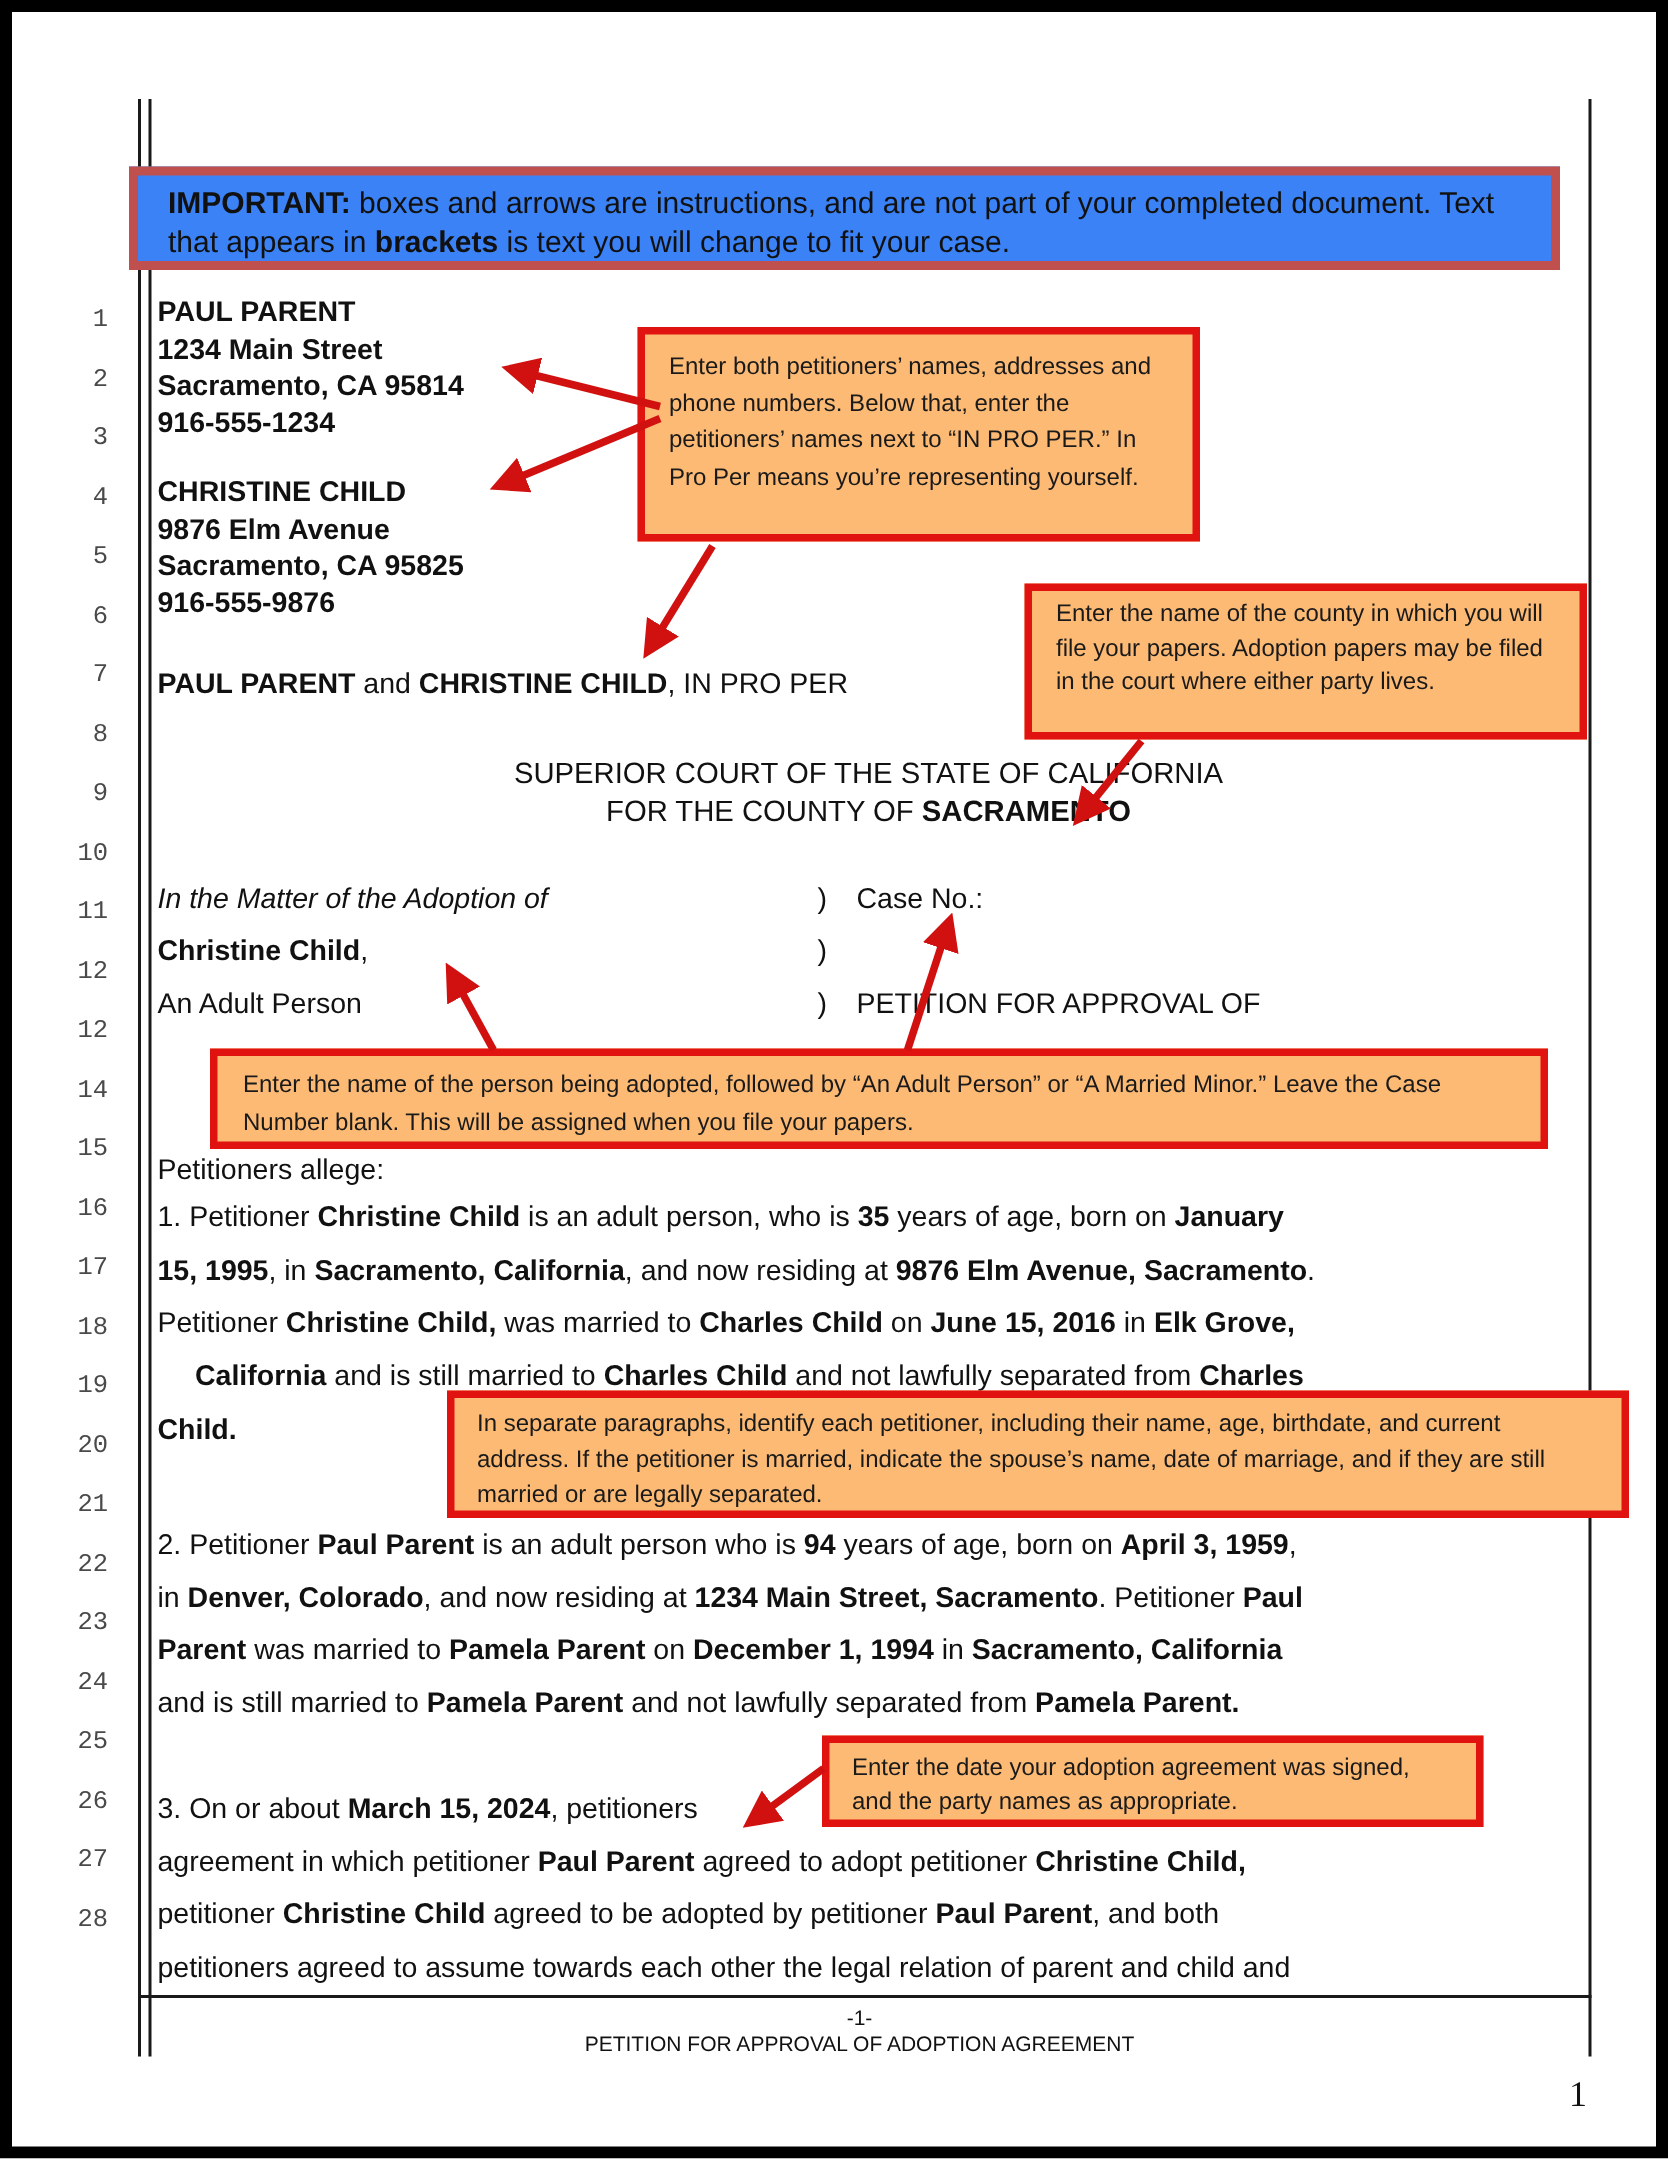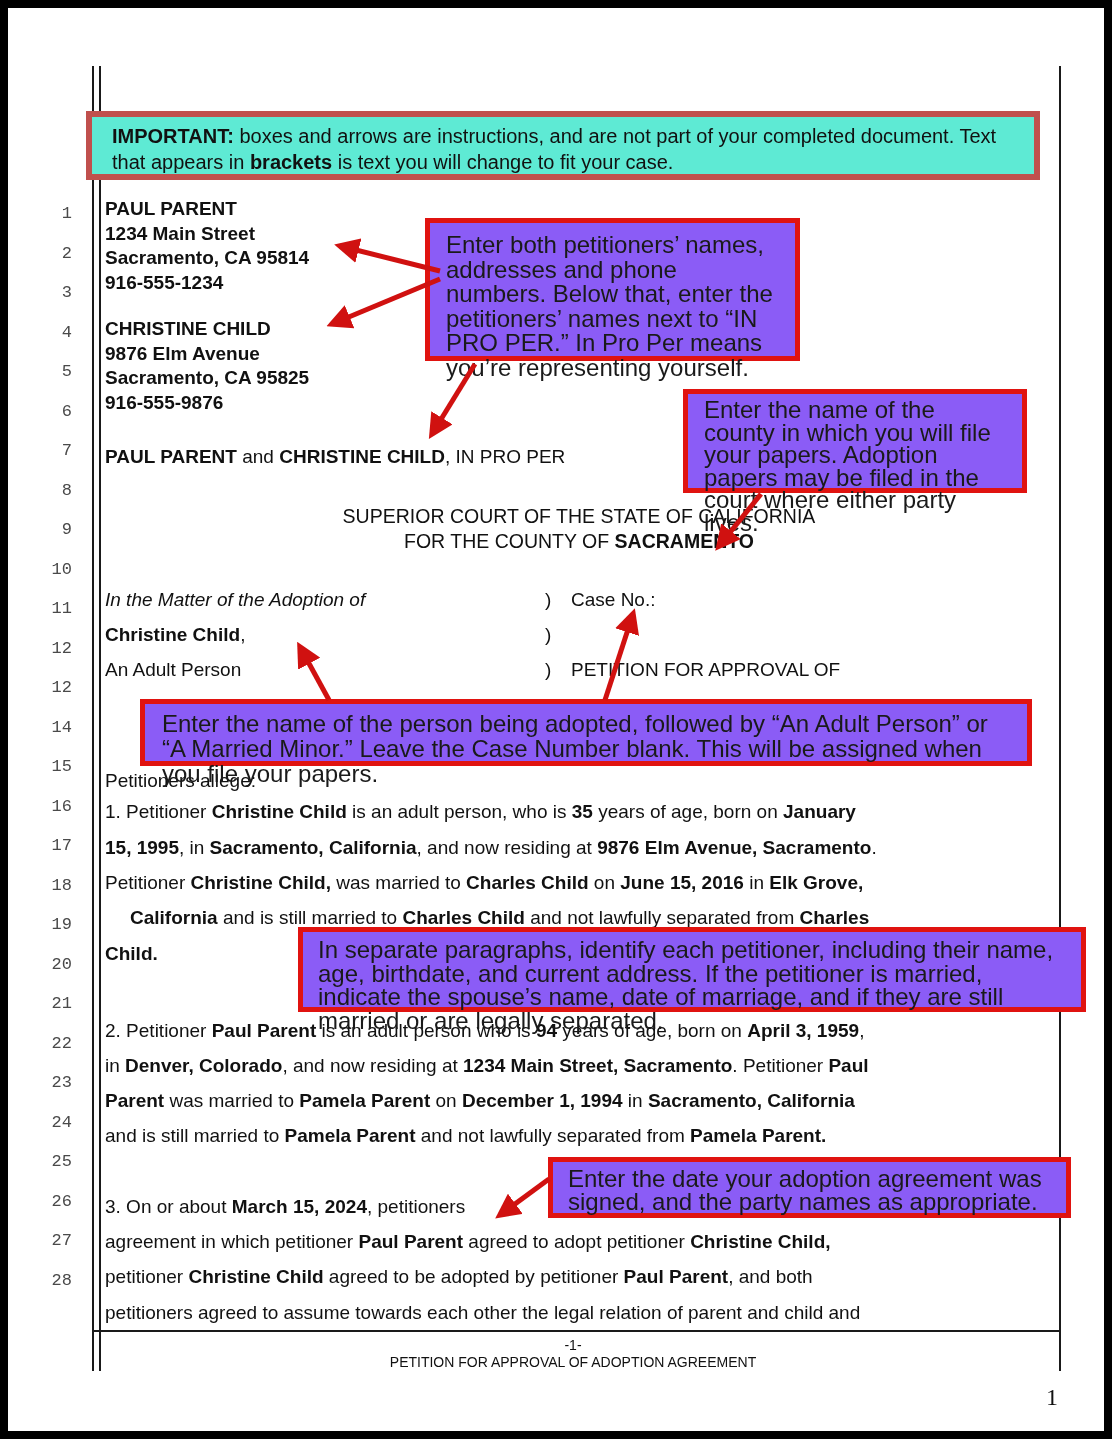--- a/index.html
+++ b/index.html
@@ -18,24 +18,24 @@
   
   .addr{position:absolute;left:97px;font-size:19px;font-weight:bold;white-space:nowrap;}
   .addr div{line-height:24.5px;}
   .oneline{position:absolute;left:97px;font-size:19px;white-space:nowrap;}
   .centerline{position:absolute;left:97px;width:948px;text-align:center;font-size:19.5px;white-space:nowrap;}
   
   .bl{position:absolute;left:97px;width:948px;font-size:19px;white-space:nowrap;z-index:1;}
   
   .paren{position:absolute;left:537px;font-size:19px;}
   
-  .ibox{position:absolute;box-sizing:border-box;background:#8b5cf6;
+  .ibox{position:absolute;box-sizing:border-box;background:#fdba74;
     border:5px solid var(--instruction-red,#e01310);
-    font-size:24px;line-height:24px;color:#1a1a1a;z-index:5;}
-  .notice{position:absolute;box-sizing:border-box;background:#5eead4;
+    font-size:16px;line-height:24px;color:#1a1a1a;z-index:5;}
+  .notice{position:absolute;box-sizing:border-box;background:#3b82f6;
     border:6px solid var(--notice-red,#c0504d);
     font-size:20px;line-height:26px;color:#111;z-index:5;}
   .arrows{position:absolute;left:0;top:0;z-index:10;pointer-events:none;}
   
   .footline{position:absolute;left:90px;width:950px;text-align:center;font-size:14px;white-space:nowrap;}
   .pagenum{position:absolute;left:1004px;top:1376px;width:46px;text-align:right;
     font-family:"Liberation Serif", serif;font-size:24px;color:#111;}
 </style>
 </head>
 <body>
@@ -118,24 +118,24 @@
   <div class="bl" style="top:1047px;">in <b>Denver, Colorado</b>, and now residing at <b>1234 Main Street, Sacramento</b>. Petitioner <b>Paul</b></div>
   <div class="bl" style="top:1082px;"><b>Parent</b> was married to <b>Pamela Parent</b> on <b>December 1, 1994</b> in <b>Sacramento, California</b></div>
   <div class="bl" style="top:1117px;">and is still married to <b>Pamela Parent</b> and not lawfully separated from  <b>Pamela Parent.</b></div>
 
   <div class="bl" style="top:1188px;">3. On or about <b>March 15, 2024</b>, petitioners</div>
   <div class="bl" style="top:1223px;">agreement in which petitioner <b>Paul Parent</b> agreed to adopt petitioner <b>Christine Child,</b></div>
   <div class="bl" style="top:1258px;">petitioner <b>Christine Child</b> agreed to be adopted by petitioner <b>Paul Parent</b>, and both</div>
   <div class="bl" style="top:1294px;">petitioners agreed to assume towards each other the legal relation of parent and child and</div>
 
   <div class="ibox" style="left:417px;top:210px;width:375px;height:143px;padding:10px 16px;line-height:24.5px;">Enter both petitioners’ names, addresses and phone numbers. Below that, enter the petitioners’ names next to “IN PRO PER.”  In Pro Per means you’re representing yourself.</div>
-  <div class="ibox" style="left:675px;top:381px;width:344px;height:104px;padding:5px 16px;line-height:22.5px;">Enter the name of the county in which you will file your papers. Adoption papers may be filed in the court where either party lives.</div>
+  <div class="ibox" style="left:675px;top:381px;width:375px;height:104px;padding:5px 16px;line-height:22.5px;">Enter the name of the county in which you will file your papers. Adoption papers may be filed in the court where either party lives.</div>
   <div class="ibox" style="left:132px;top:691px;width:892px;height:67px;padding:7px 17px;line-height:25px;">Enter the name of the person being adopted, followed by “An Adult Person” or “A Married Minor.” Leave the Case Number blank. This will be assigned when you file your papers.</div>
   <div class="ibox" style="left:290px;top:919px;width:788px;height:85px;padding:6px 15px;line-height:23.5px;">In separate paragraphs, identify each petitioner, including their name, age, birthdate, and current address. If the petitioner is married, indicate the spouse’s name, date of marriage, and if they are still married or are legally separated.</div>
-  <div class="ibox" style="left:540px;top:1149px;width:523px;height:61px;padding:5px 15px;line-height:23px;">Enter the date your adoption agreement was signed, and the party names as appropriate.</div>
+  <div class="ibox" style="left:540px;top:1149px;width:441px;height:61px;padding:5px 15px;line-height:23px;">Enter the date your adoption agreement was signed, and the party names as appropriate.</div>
 
   <svg class="arrows" width="1112" height="1439" viewBox="0 0 1112 1439">
     <defs>
       <marker id="ah" markerWidth="5" markerHeight="5" refX="3.8" refY="2.5" orient="auto">
         <path d="M0,0 L5,2.5 L0,5 Z" fill="#d01110"></path>
       </marker>
     </defs>
     <line x1="432" y1="263" x2="332" y2="238" stroke="#d01110" stroke-width="5" marker-end="url(#ah)"></line>
     <line x1="432" y1="271" x2="324" y2="316" stroke="#d01110" stroke-width="5" marker-end="url(#ah)"></line>
     <line x1="467" y1="356" x2="424" y2="426" stroke="#d01110" stroke-width="5" marker-end="url(#ah)"></line>

